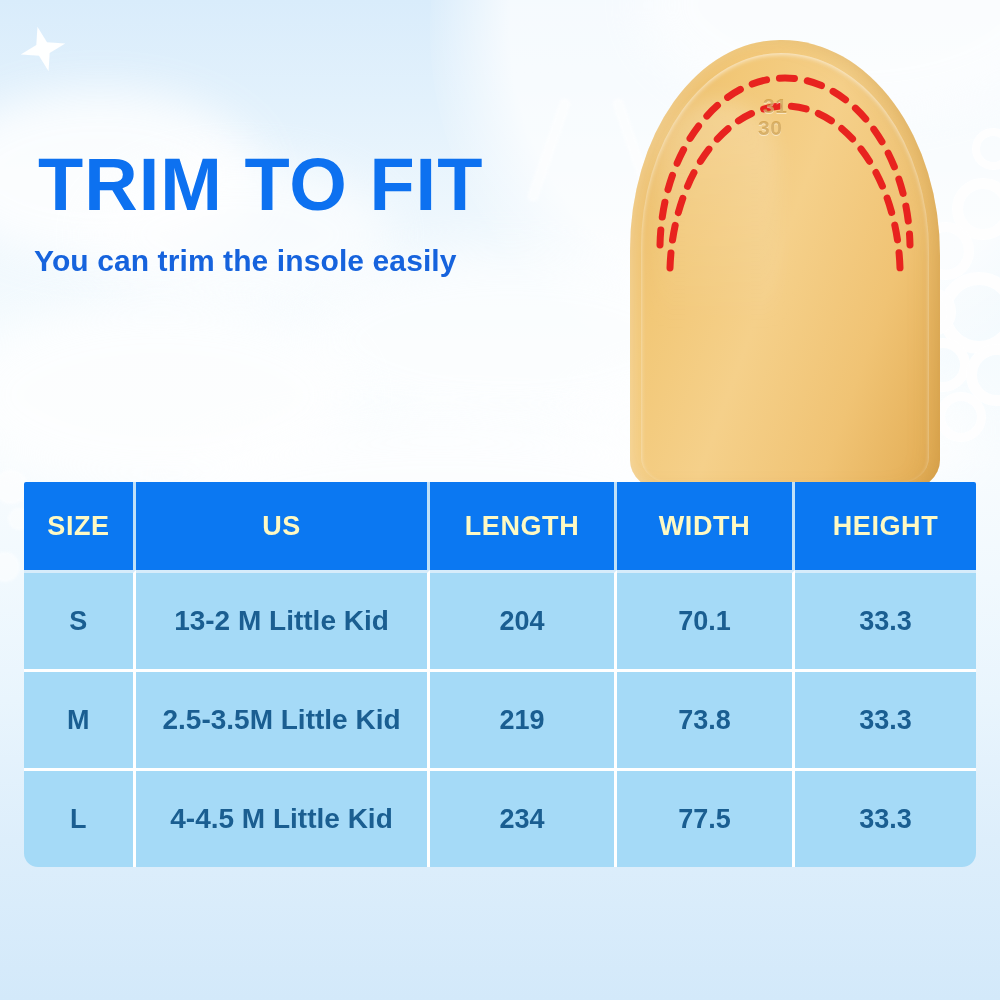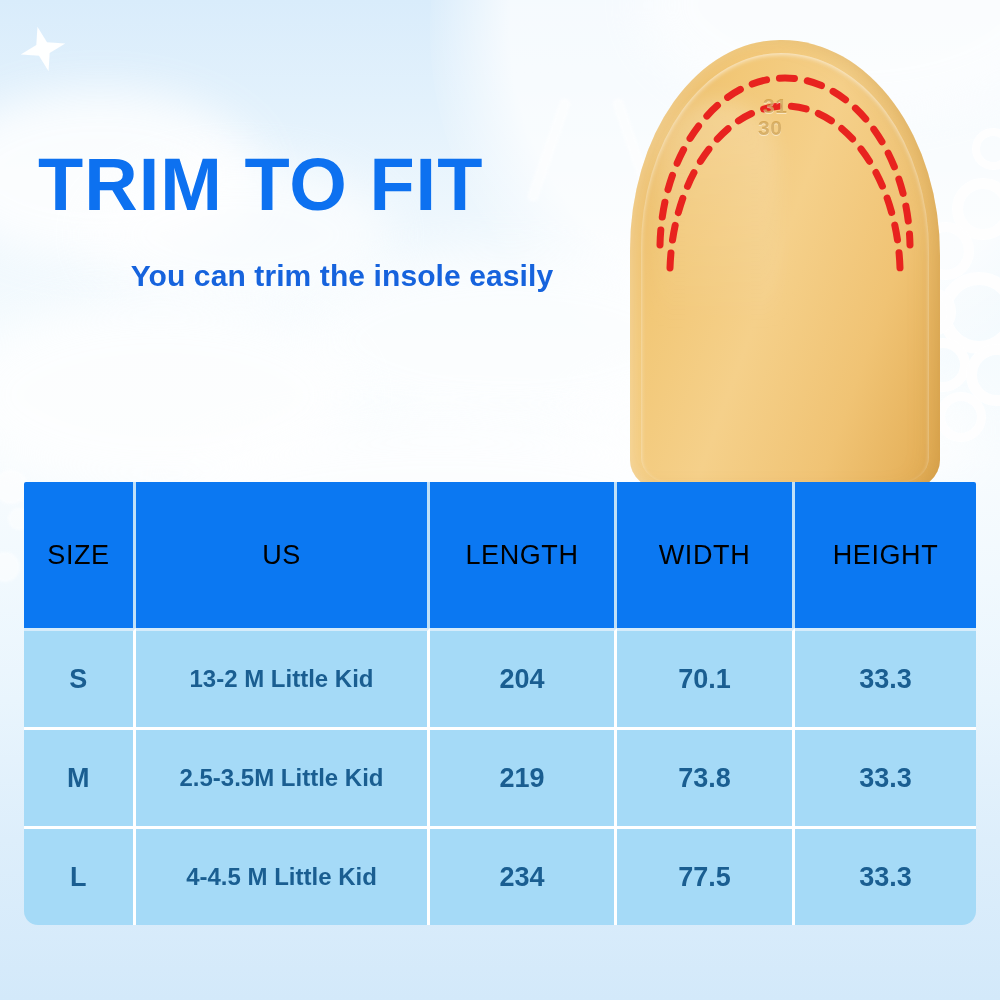--- a/index.html
+++ b/index.html
@@ -122,29 +122,28 @@
     margin: 8px;
     font-family: "Liberation Sans", sans-serif;
     font-size: 74px;
     line-height: 74px;
     font-weight: 700;
     letter-spacing: 1px;
     color: #0d71f0;
     white-space: nowrap;
   }
   .subhead {
-    margin: 37px 0 0 4px;
+    margin: 22px 0 0 4px;
     font-family: "Liberation Sans", sans-serif;
     font-size: 30px;
     line-height: 34px;
     font-weight: 700;
     letter-spacing: .1px;
     color: #1663dd;
     white-space: nowrap;
-    text-align: center;
   }
 
   
   .insole-wrap {
     position: absolute;
     left: 630px;
     top: 40px;
     width: 310px;
     height: 450px;
   }
@@ -210,43 +209,43 @@
     overflow: hidden;
   }
   .size-table th,
   .size-table td {
     padding: 0;
     text-align: center;
     vertical-align: middle;
     font-family: "Liberation Sans", sans-serif;
   }
   .size-table thead th {
-    height: 146px;
+    height: 88px;
     background: #0b78f2;
-    color: #000000;
+    color: #fef9c3;
     font-size: 27px;
-    font-weight: 400;
+    font-weight: 700;
     letter-spacing: .6px;
     border-right: 3px solid #bfe0f8;
   }
   .size-table thead th:last-child { border-right: none; }
 
   .size-table tbody td {
     height: 96px;
     background: #a5daf7;
     color: #1a5e91;
     font-size: 27px;
     font-weight: 700;
     border-right: 3px solid #ffffff;
     border-top: 3px solid #ffffff;
   }
   .size-table tbody td:last-child { border-right: none; }
   .size-table tbody tr:first-child td { border-top: 3px solid #d6ecfb; }
   .size-table tbody td.cell-size { letter-spacing: .5px; }
-  .size-table tbody td.cell-us { font-size: 24px; }
+  .size-table tbody td.cell-us { font-size: 28px; }
 
   .col-size   { width: 112px; }
   .col-us     { width: 294px; }
   .col-length { width: 187px; }
   .col-width  { width: 178px; }
   .col-height { width: 181px; }
 </style>
 </head>
 <body>
 

